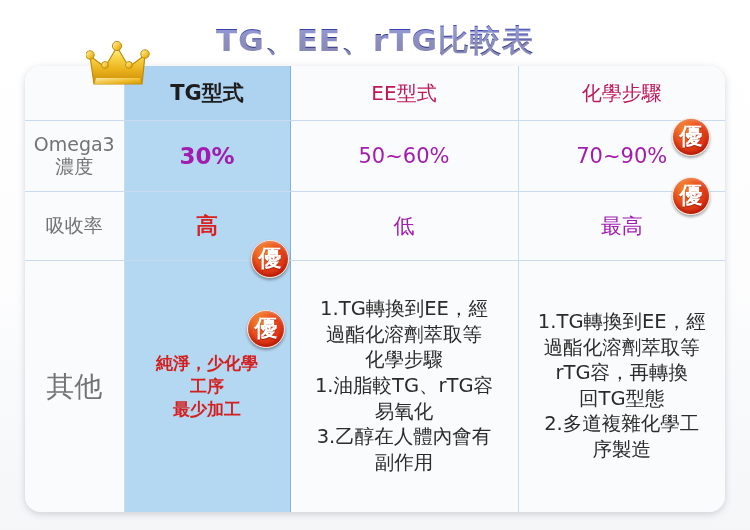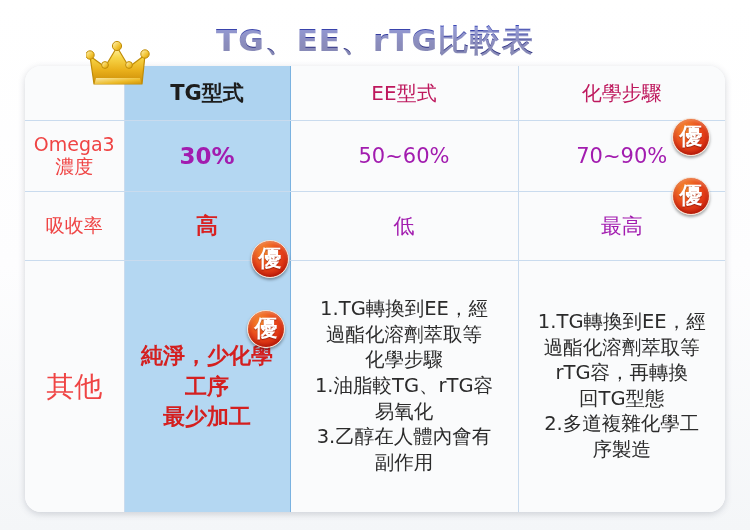--- a/index.html
+++ b/index.html
@@ -79,31 +79,31 @@
   .hdr-row td { height: 49px; }
   .hdr-txt { font-size: 20px; color: #be185d; }
   .hdr-txt.strong { font-weight: bold; color: #1d1d1d; font-size: 21px; }
 
   
   .row-omega td { height: 63px; }
   .row-abs   td { height: 62px; }
   .row-price td { height: 48px; }
   .row-other td { height: 224px; }
 
-  .label-cell { font-size: 19px; font-weight: bold; color: #ef4444; line-height: 1.15; }
+  .label-cell { font-size: 19px; font-weight: bold; color: #737373; line-height: 1.15; }
   .label-cell.plain { font-weight: normal; font-size: 28px; }
   .val { font-size: 21px; color: #a21caf; }
   .val.bold { font-weight: bold; font-size: 23px; }
   .val.red { color: #d92121; font-weight: bold; }
   .val.red.big { font-size: 22px; }
 
   .tg-other {
     color: #d41f1f;
     font-weight: bold;
-    font-size: 22px;
+    font-size: 17px;
     line-height: 1.38;
   }
 
   
   .detail {
     text-align: left;
     vertical-align: top;
     font-size: 19.5px;
     line-height: 1.26;
     color: #2b2b2b;

